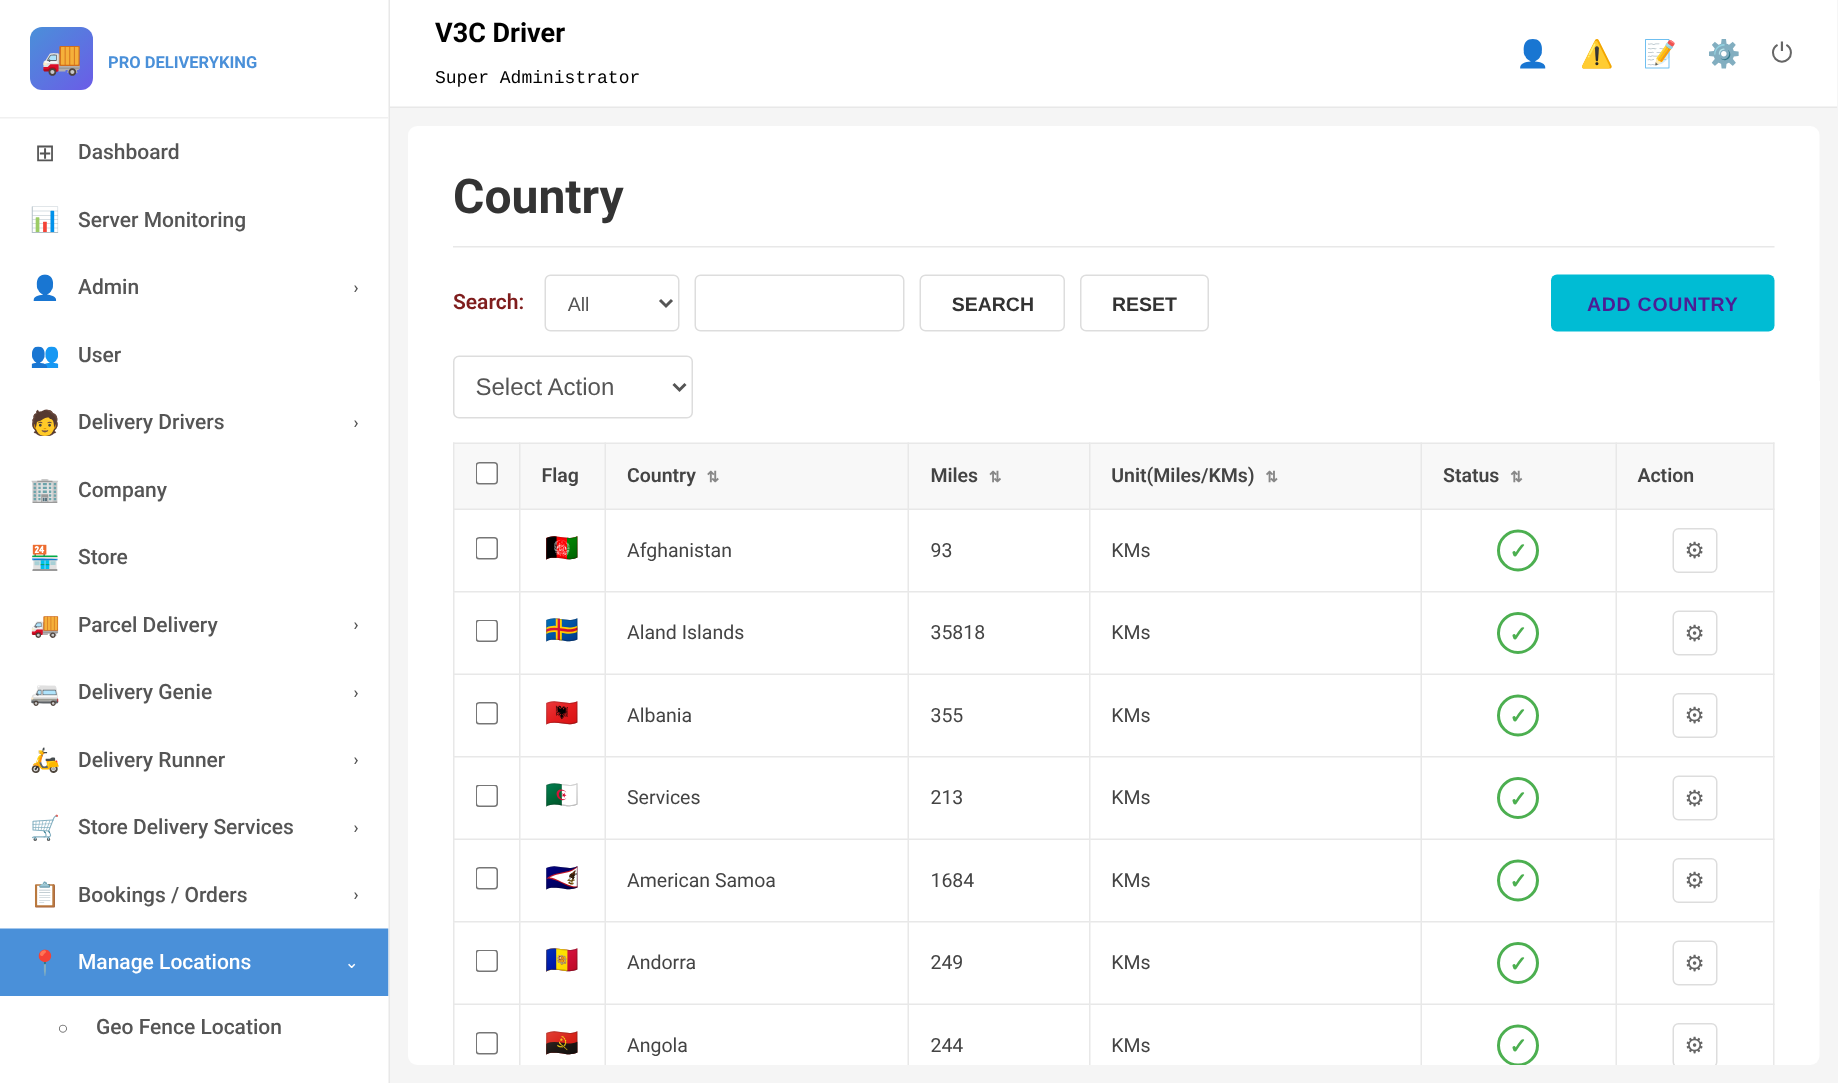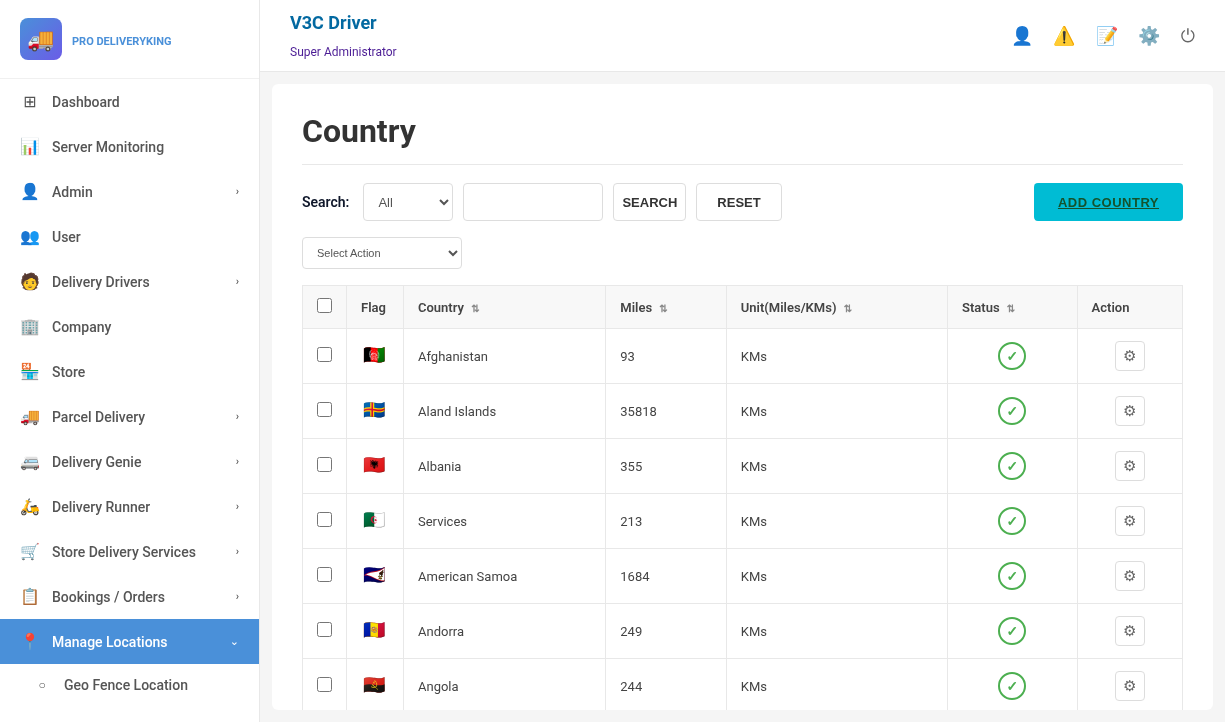--- a/index.html
+++ b/index.html
@@ -63,22 +63,22 @@
     
     .topbar {
       background: #fff;
       padding: 12px 30px;
       display: flex;
       align-items: center;
       justify-content: space-between;
       border-bottom: 1px solid #e8e8e8;
       min-height: 72px;
     }
-    .topbar-title { font-size: 18px; font-weight: 700; color: #0369a1; }
-    .topbar-sub { font-size: 12px; color: #4c1d95; margin-top: 12px; }
+    .topbar-title { font-size: 18px; font-weight: 700; color: #000000; }
+    .topbar-sub { font-size: 12px; color: #000000; margin-top: 12px; font-family: Liberation Mono, monospace; }
     .topbar-icons { display: flex; align-items: center; gap: 20px; }
     .topbar-icon { font-size: 18px; color: #666; cursor: pointer; }
 
     
     .content {
       flex: 1;
       padding: 28px 30px;
       overflow-y: auto;
       background: #fff;
       margin: 12px;
@@ -95,37 +95,37 @@
     }
 
     
     .search-row {
       display: flex;
       align-items: center;
       gap: 10px;
       margin-bottom: 16px;
       flex-wrap: wrap;
     }
-    .search-label { font-size: 14px; font-weight: 600; color: #0f172a; margin-right: 4px; }
+    .search-label { font-size: 14px; font-weight: 600; color: #7f1d1d; margin-right: 4px; }
     .search-select, .search-input, .status-select {
       height: 38px;
       border: 1px solid #ddd;
       border-radius: 4px;
       padding: 0 10px;
       font-size: 13px;
       color: #555;
       background: #fff;
       outline: none;
     }
     .search-select { width: 90px; }
     .search-input { width: 140px; }
     .status-select { width: 140px; }
     .btn-search {
       height: 38px;
-      padding: 0 8px;
+      padding: 0 20px;
       border: 1px solid #ddd;
       border-radius: 4px;
       background: #fff;
       font-size: 13px;
       font-weight: 600;
       color: #333;
       cursor: pointer;
     }
     .btn-reset {
       height: 38px;
@@ -137,42 +137,41 @@
       font-weight: 600;
       color: #333;
       cursor: pointer;
     }
     .btn-add-country {
       height: 38px;
       padding: 0 24px;
       border: none;
       border-radius: 4px;
       background: #00BCD4;
-      color: #14532d;
+      color: #4c1d95;
       font-size: 13px;
       font-weight: 700;
       cursor: pointer;
       margin-left: auto;
       letter-spacing: 0.5px;
-      text-decoration: underline;
     }
 
     
     .action-row {
       display: flex;
       align-items: center;
       justify-content: space-between;
       margin-bottom: 16px;
     }
     .action-select {
-      height: 32px;
+      height: 42px;
       border: 1px solid #ddd;
       border-radius: 4px;
       padding: 0 30px 0 10px;
-      font-size: 11px;
+      font-size: 16px;
       color: #555;
       background: #fff;
       width: 160px;
       cursor: pointer;
     }
     .btn-export {
       height: 38px;
       padding: 0 22px;
       border: 1px solid #ddd;
       border-radius: 4px;

